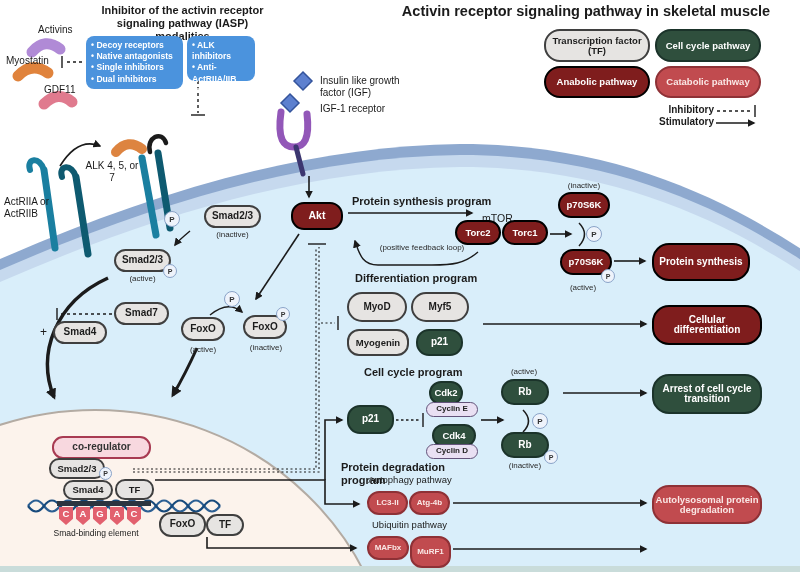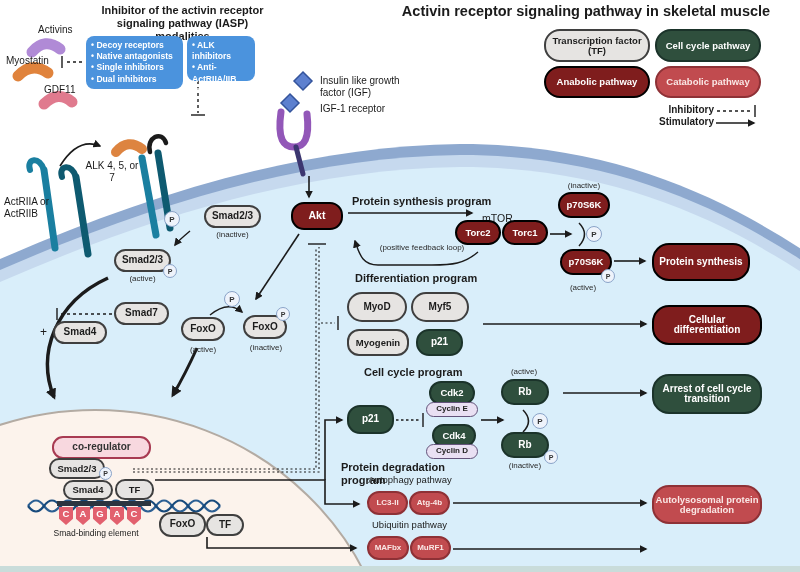--- a/index.html
+++ b/index.html
@@ -201,37 +201,37 @@
 
 <div class="lbl head" style="left:355px;top:272px;width:130px;">Differentiation program</div>
 <div class="pill gray" style="left:347px;top:292px;width:60px;height:30px;border-radius:15px;">MyoD</div>
 <div class="pill gray" style="left:411px;top:292px;width:58px;height:30px;border-radius:15px;">Myf5</div>
 <div class="pill gray" style="left:347px;top:329px;width:62px;height:27px;font-size:9.5px;">Myogenin</div>
 <div class="pill dkgreen" style="left:416px;top:329px;width:47px;height:27px;">p21</div>
 <div class="pill green outbox" style="left:652px;top:305px;width:110px;height:40px;">Cellular differentiation</div>
 
 <div class="lbl head" style="left:364px;top:366px;width:110px;">Cell cycle program</div>
 <div class="pill dkgreen" style="left:347px;top:405px;width:47px;height:29px;">p21</div>
-<div class="pill dkgreen" style="left:429px;top:381px;width:46px;height:24px;font-size:9.5px;">Cdk2</div>
+<div class="pill dkgreen" style="left:429px;top:381px;width:34px;height:24px;font-size:9.5px;">Cdk2</div>
 <div class="pill lav" style="left:426px;top:402px;width:52px;height:15px;">Cyclin E</div>
 <div class="pill dkgreen" style="left:432px;top:424px;width:44px;height:23px;font-size:9.5px;">Cdk4</div>
 <div class="pill lav" style="left:426px;top:444px;width:52px;height:15px;">Cyclin D</div>
 <div class="lbl ctr sub" style="left:496px;top:367px;width:56px;">(active)</div>
 <div class="pill dkgreen" style="left:501px;top:379px;width:48px;height:26px;">Rb</div>
 <div class="pill dkgreen" style="left:501px;top:432px;width:48px;height:26px;">Rb</div>
 <div class="lbl ctr sub" style="left:497px;top:461px;width:56px;">(inactive)</div>
 <div class="pill dkgreen outbox" style="left:652px;top:374px;width:110px;height:40px;">Arrest of cell cycle transition</div>
 
 <div class="lbl head" style="left:341px;top:461px;width:150px;">Protein degradation program</div>
 <div class="lbl ctr" style="left:360px;top:474px;width:100px;font-size:9.5px;">Autophagy pathway</div>
 <div class="pill red" style="left:367px;top:491px;width:41px;height:24px;font-size:8px;">LC3-II</div>
 <div class="pill red" style="left:409px;top:491px;width:41px;height:24px;font-size:8px;">Atg-4b</div>
 <div class="lbl ctr" style="left:362px;top:519px;width:95px;font-size:9.5px;">Ubiquitin pathway</div>
 <div class="pill red" style="left:367px;top:536px;width:42px;height:24px;font-size:8px;">MAFbx</div>
-<div class="pill red" style="left:410px;top:536px;width:41px;height:24px;font-size:8px;">MuRF1</div>
+<div class="pill red" style="left:410px;top:536px;width:41px;height:32px;font-size:8px;">MuRF1</div>
 <div class="pill red outbox" style="left:652px;top:485px;width:110px;height:39px;font-size:9.5px;">Autolysosomal protein degradation</div>
 
 <div class="pill pink" style="left:52px;top:436px;width:99px;height:23px;">co-regulator</div>
 <div class="pill gray" style="left:49px;top:458px;width:56px;height:21px;font-size:9.5px;border-radius:10px;">Smad2/3</div>
 <div class="pill gray" style="left:63px;top:480px;width:50px;height:20px;font-size:9.5px;border-radius:10px;">Smad4</div>
 <div class="pill gray" style="left:115px;top:479px;width:39px;height:21px;font-size:9.5px;border-radius:10px;">TF</div>
 <div class="pill gray" style="left:159px;top:512px;width:47px;height:25px;">FoxO</div>
 <div class="pill gray" style="left:206px;top:514px;width:38px;height:22px;border-radius:11px;">TF</div>
 
 <div class="flag" style="left:59px;top:507px;">C</div>

